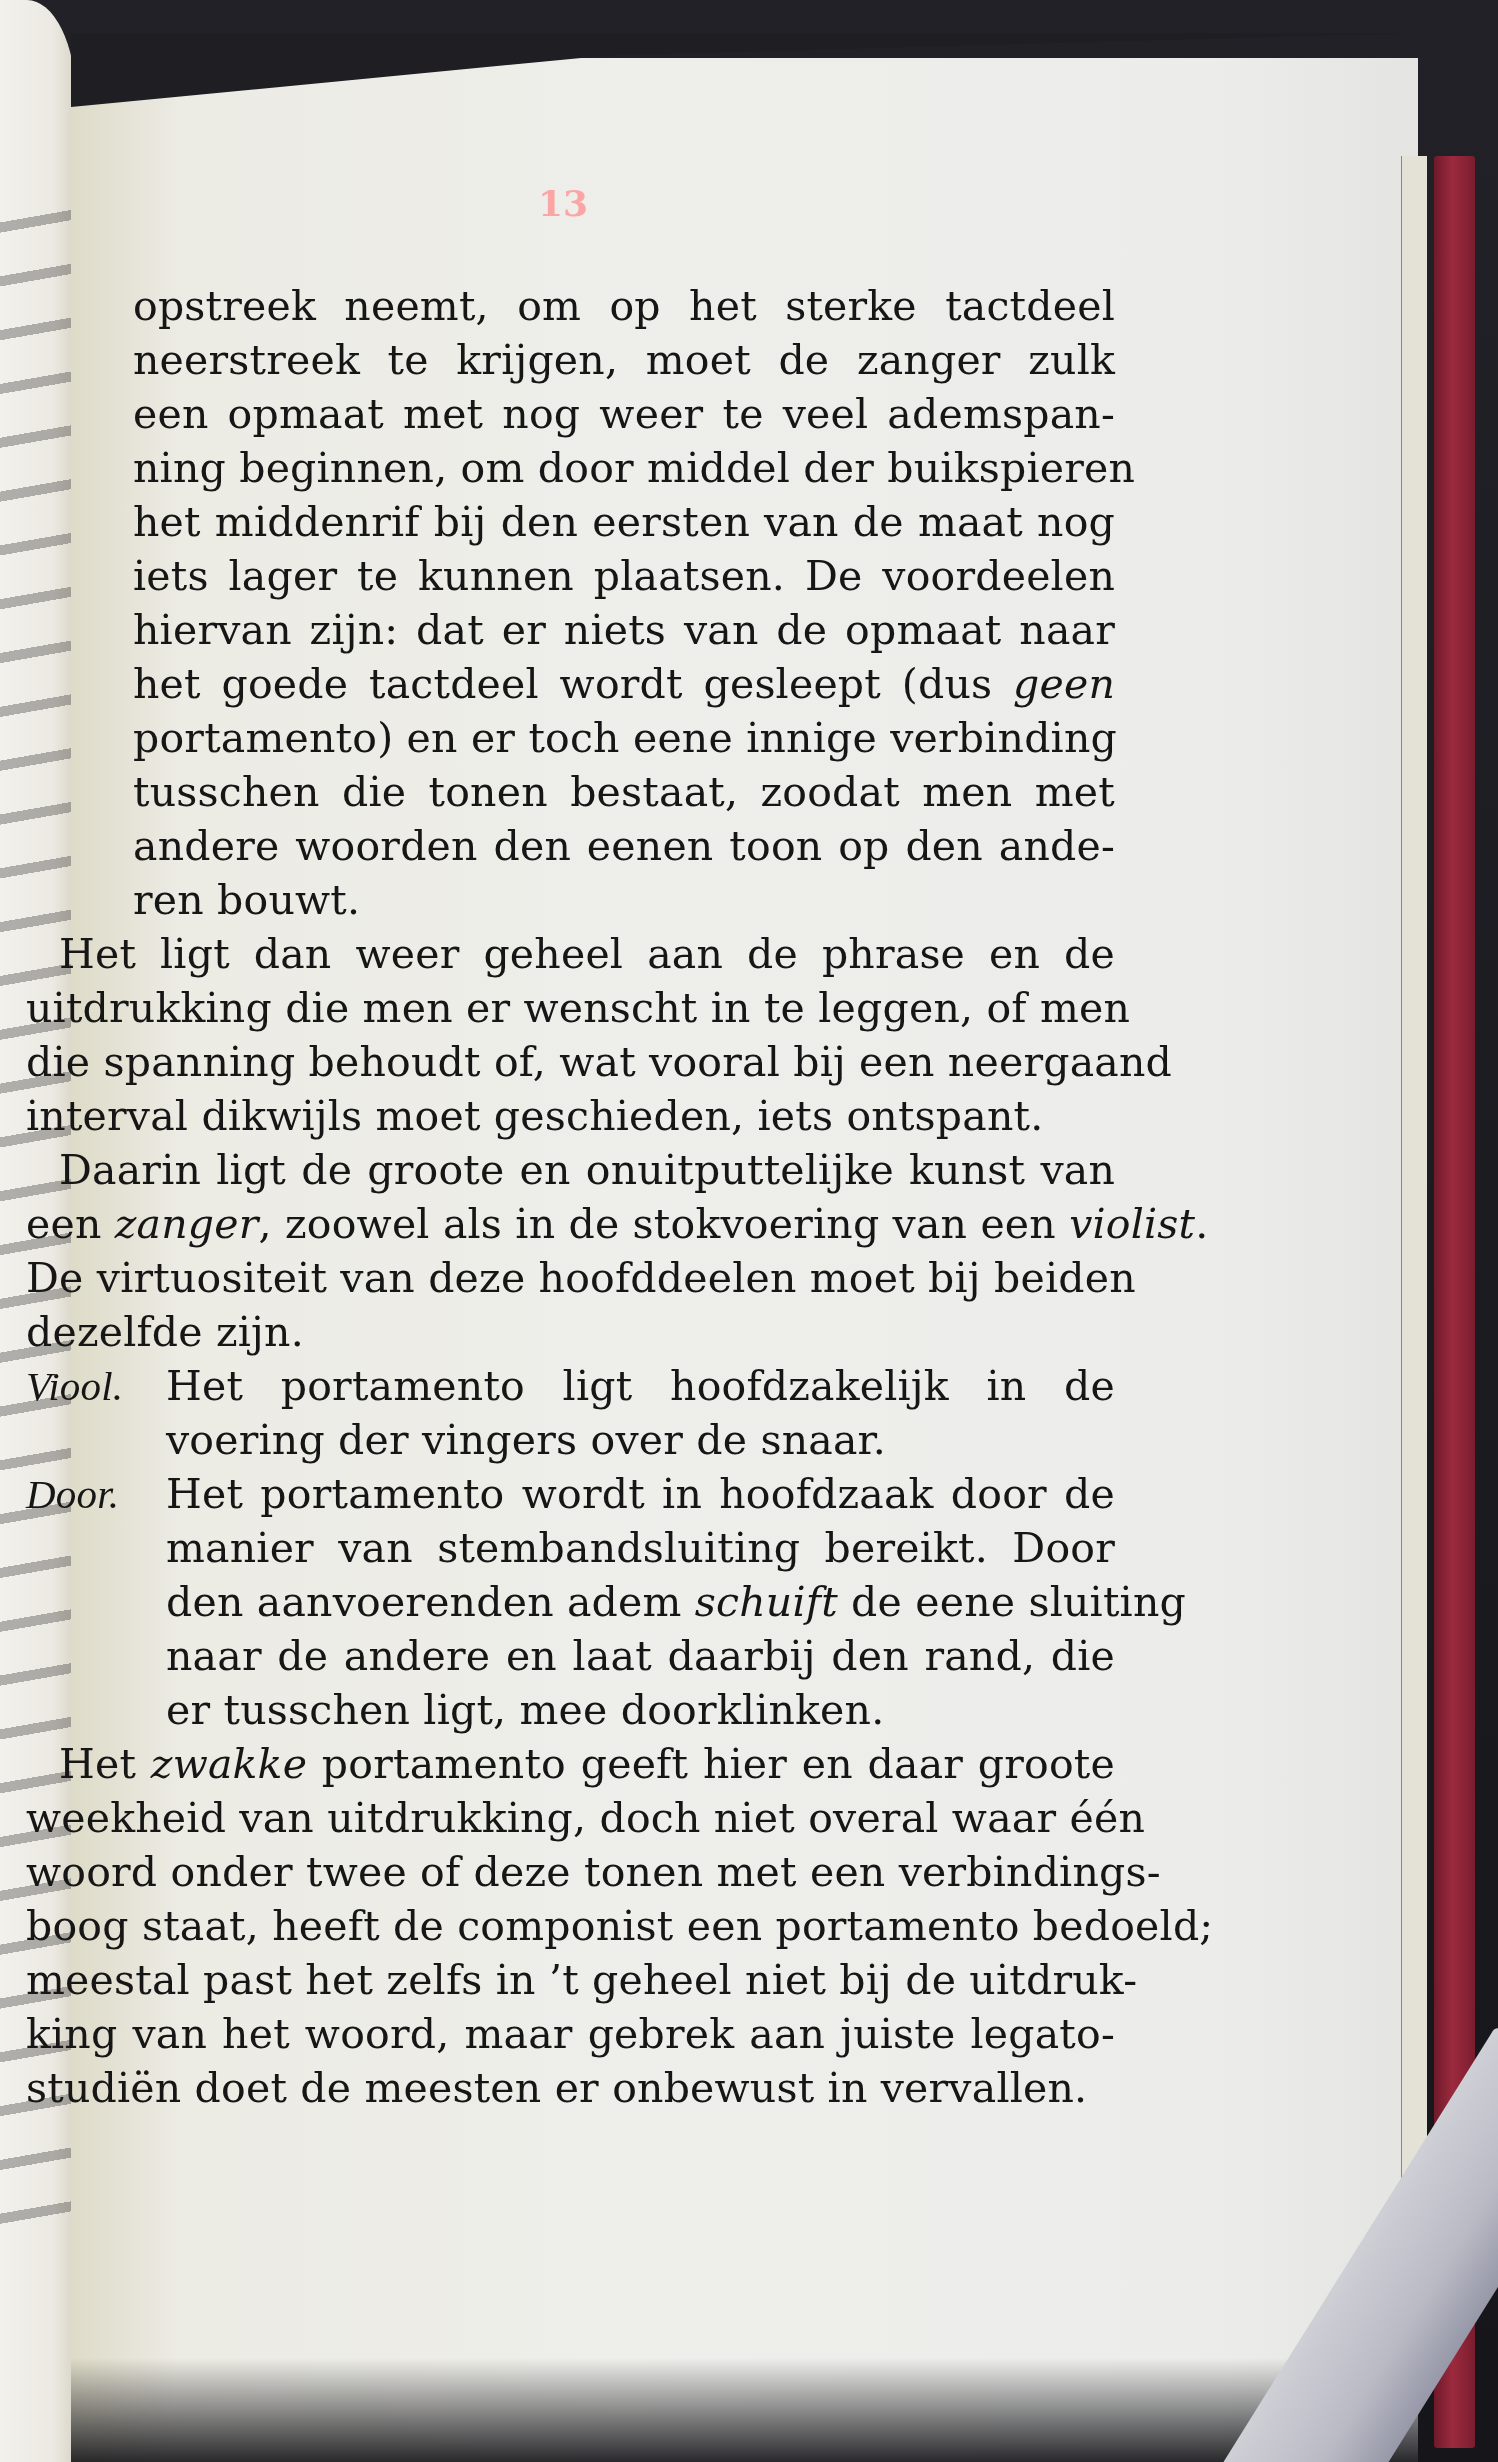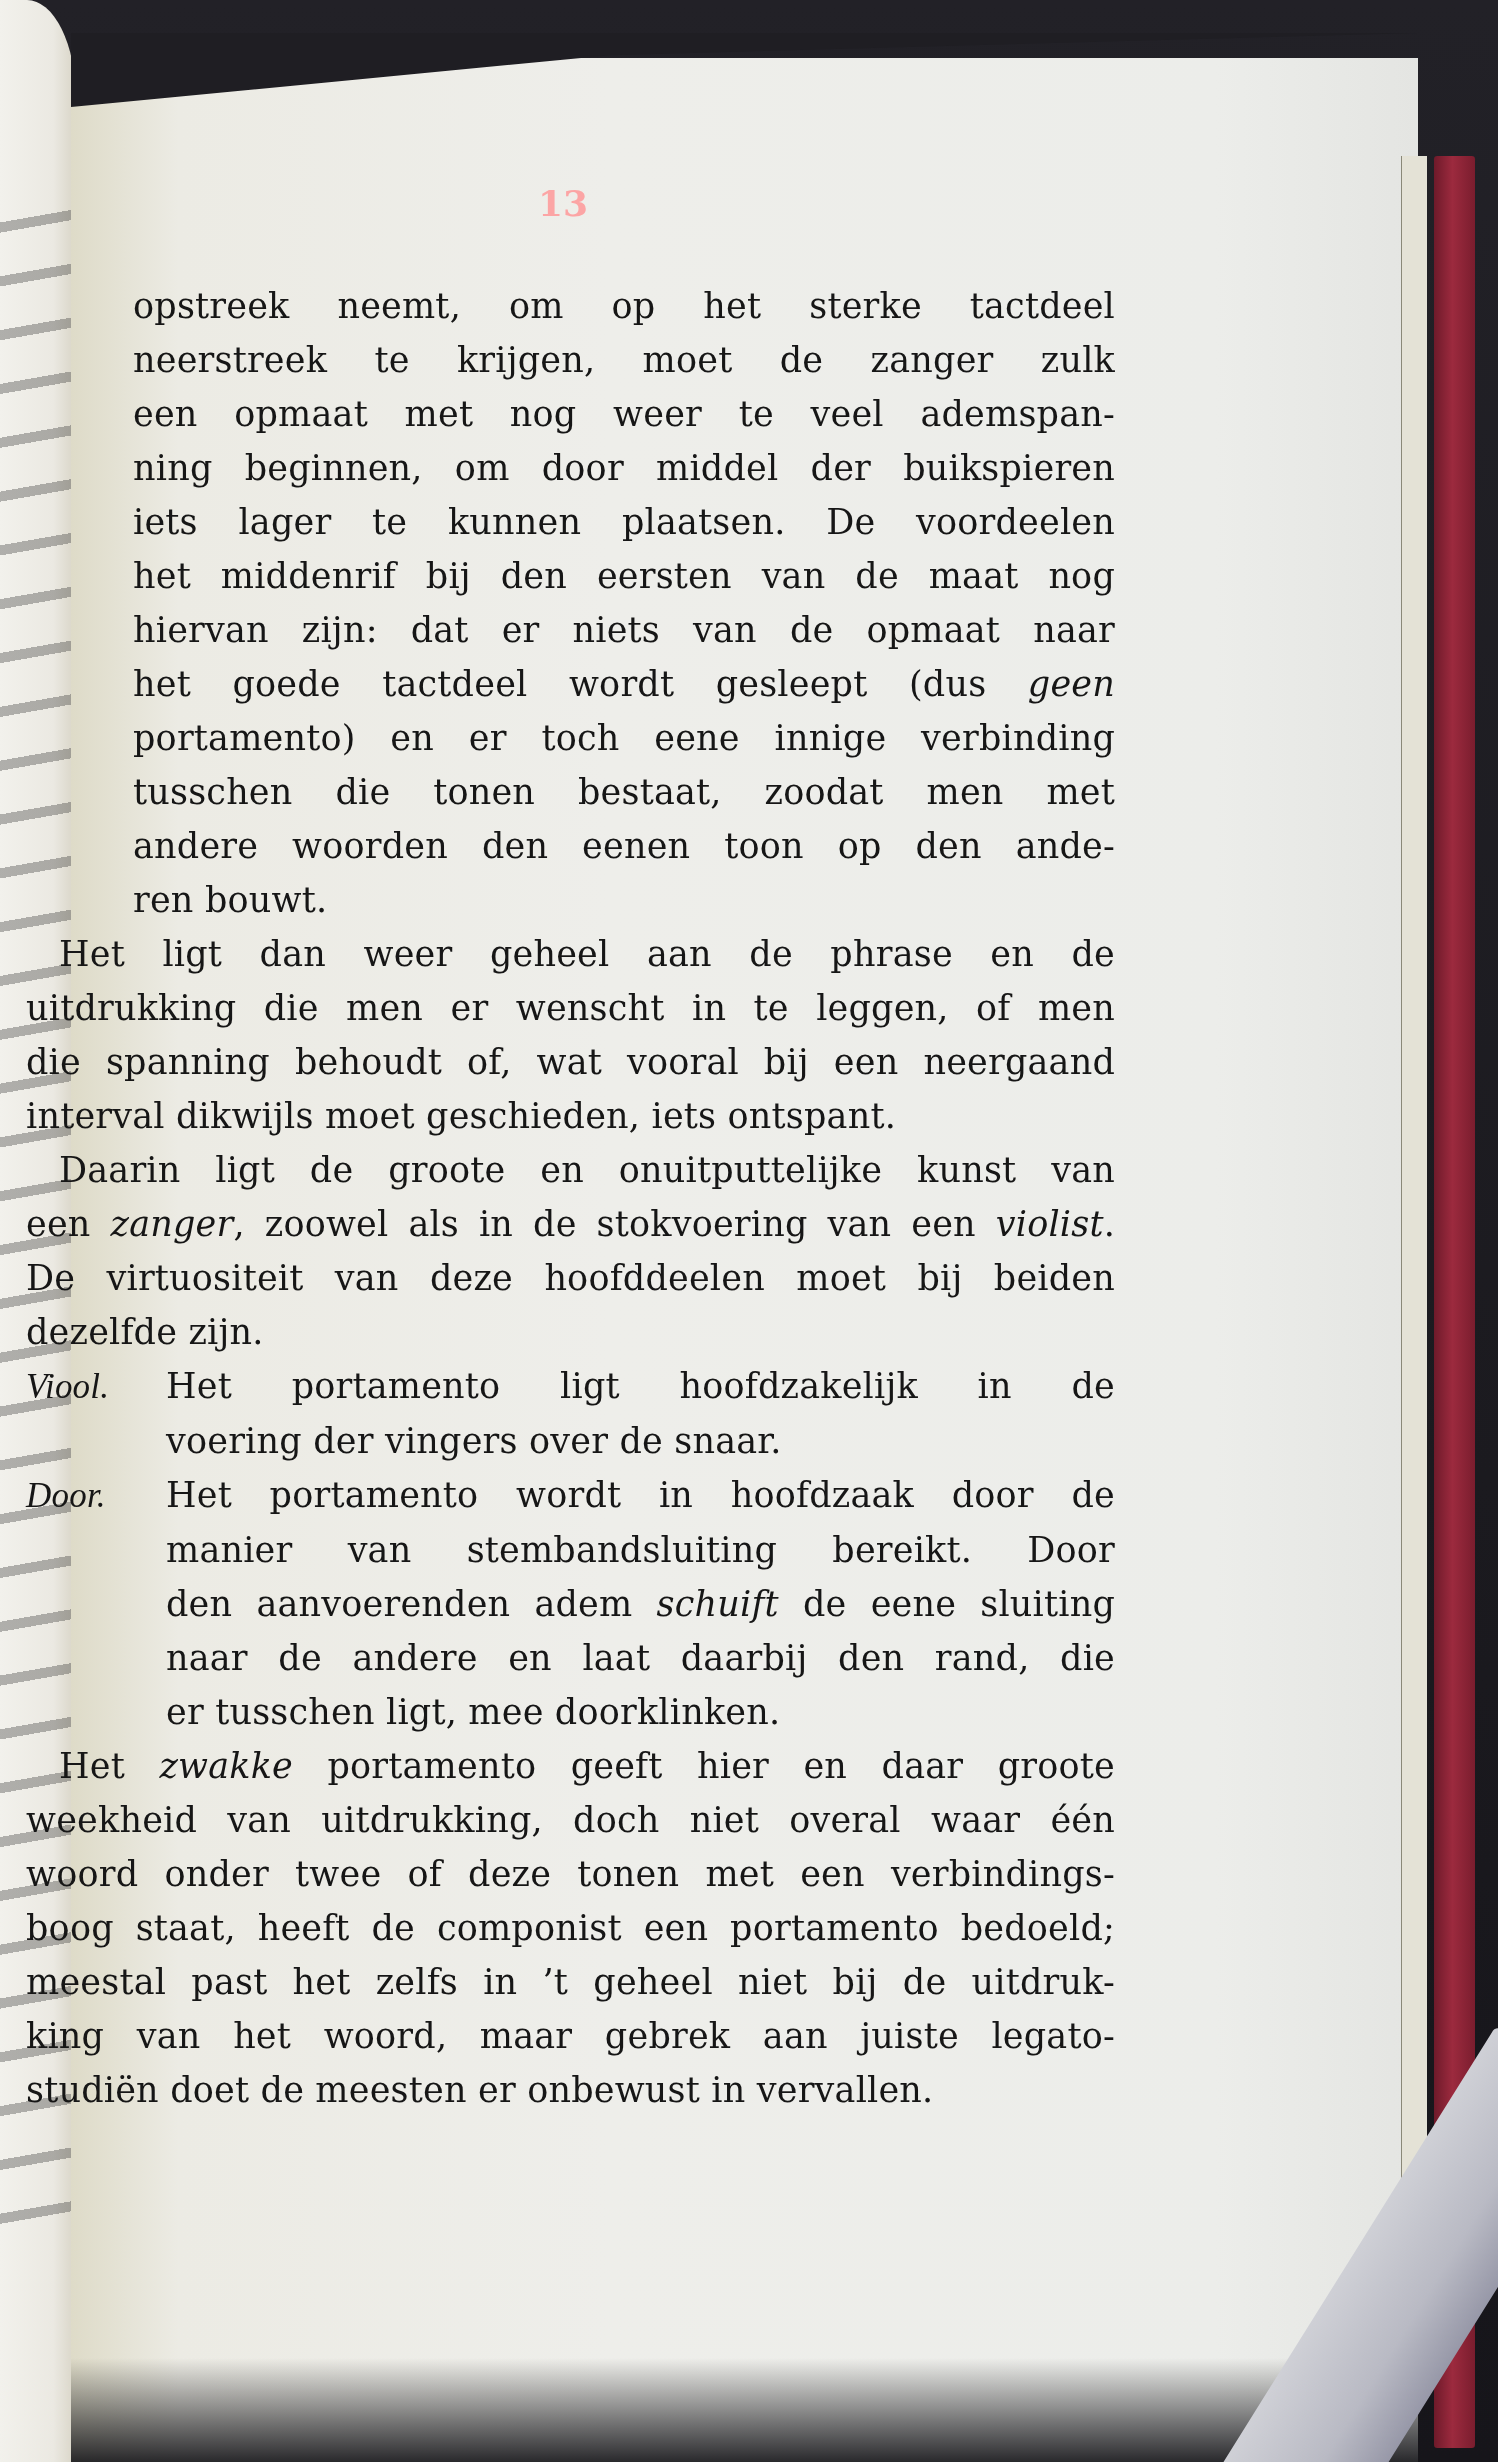--- a/index.html
+++ b/index.html
@@ -60,21 +60,21 @@
     }
 
     .page-number {
       position: absolute; left: 538px; top: 182px;
       font-family: "DejaVu Serif", serif; font-weight: bold;
       font-size: 36px; color: #fca5a5;
     }
     .text {
       position: absolute; left: 92px; top: 279px; width: 1023px;
       font-family: "DejaVu Serif", serif;
-      font-size: 35px; line-height: 54px; color: #161616;
+      font-size: 41px; line-height: 54px; color: #161616;
       letter-spacing: 0.2px;
     }
     .line { display: block; white-space: nowrap; text-align: justify; text-align-last: justify; }
     .line.last { text-align-last: left; }
     .indent2 { padding-left: 41px; }
     .hang { padding-left: 140px; }
     .label { display: inline-block; width: 140px; margin-left: -140px; font-style: italic; font-family: Liberation Serif, serif; }
     em { font-style: italic; }
     .p { margin: 0; }
   </style>
@@ -94,22 +94,22 @@
 
 <div class="page-number">13</div>
 
 <div class="text">
 
   <div class="p indent2">
     <span class="line">opstreek neemt, om op het sterke tactdeel</span>
     <span class="line">neerstreek te krijgen, moet de zanger zulk</span>
     <span class="line">een opmaat met nog weer te veel ademspan-</span>
     <span class="line">ning beginnen, om door middel der buikspieren</span>
+    <span class="line">het middenrif bij den eersten van de maat nog</span>
     <span class="line">iets lager te kunnen plaatsen. De voordeelen</span>
-    <span class="line">het middenrif bij den eersten van de maat nog</span>
     <span class="line">hiervan zijn: dat er niets van de opmaat naar</span>
     <span class="line"><span>het goede tactdeel wordt gesleept (dus </span><em>geen</em></span>
     <span class="line">portamento) en er toch eene innige verbinding</span>
     <span class="line">tusschen die tonen bestaat, zoodat men met</span>
     <span class="line">andere woorden den eenen toon op den ande-</span>
     <span class="line last">ren bouwt.</span>
   </div>
 
   <div class="p" style="margin-left:-66px; width:1089px;">
     <span class="line" style="padding-left:33px;">Het ligt dan weer geheel aan de phrase en de</span>

